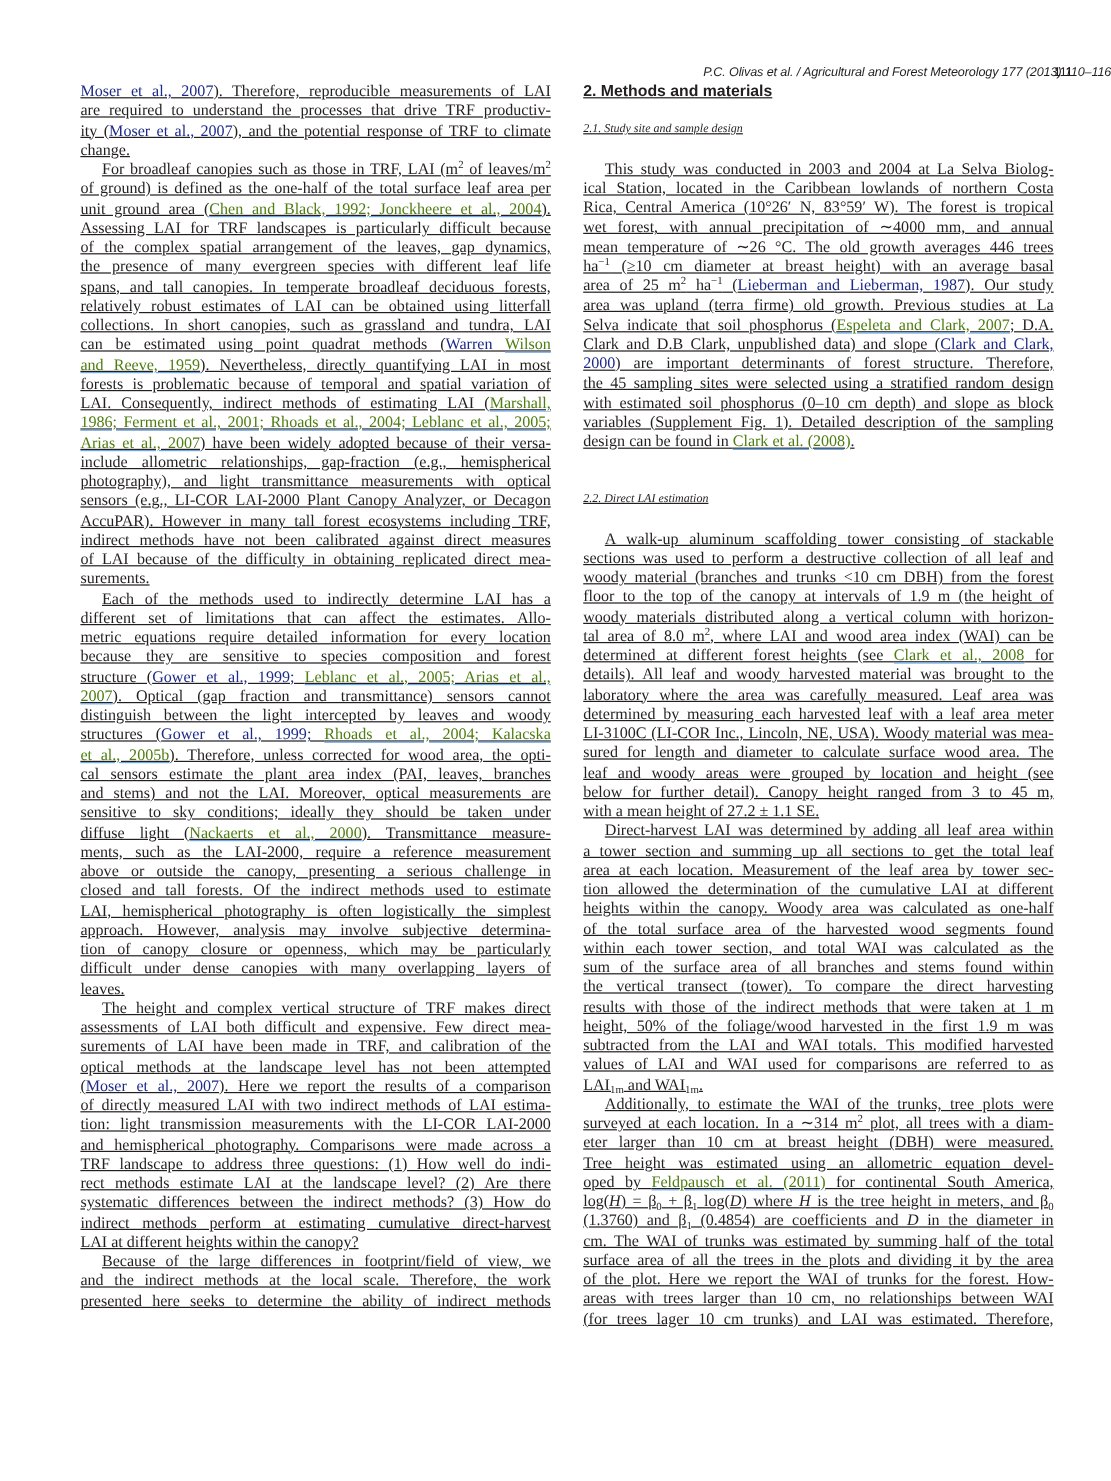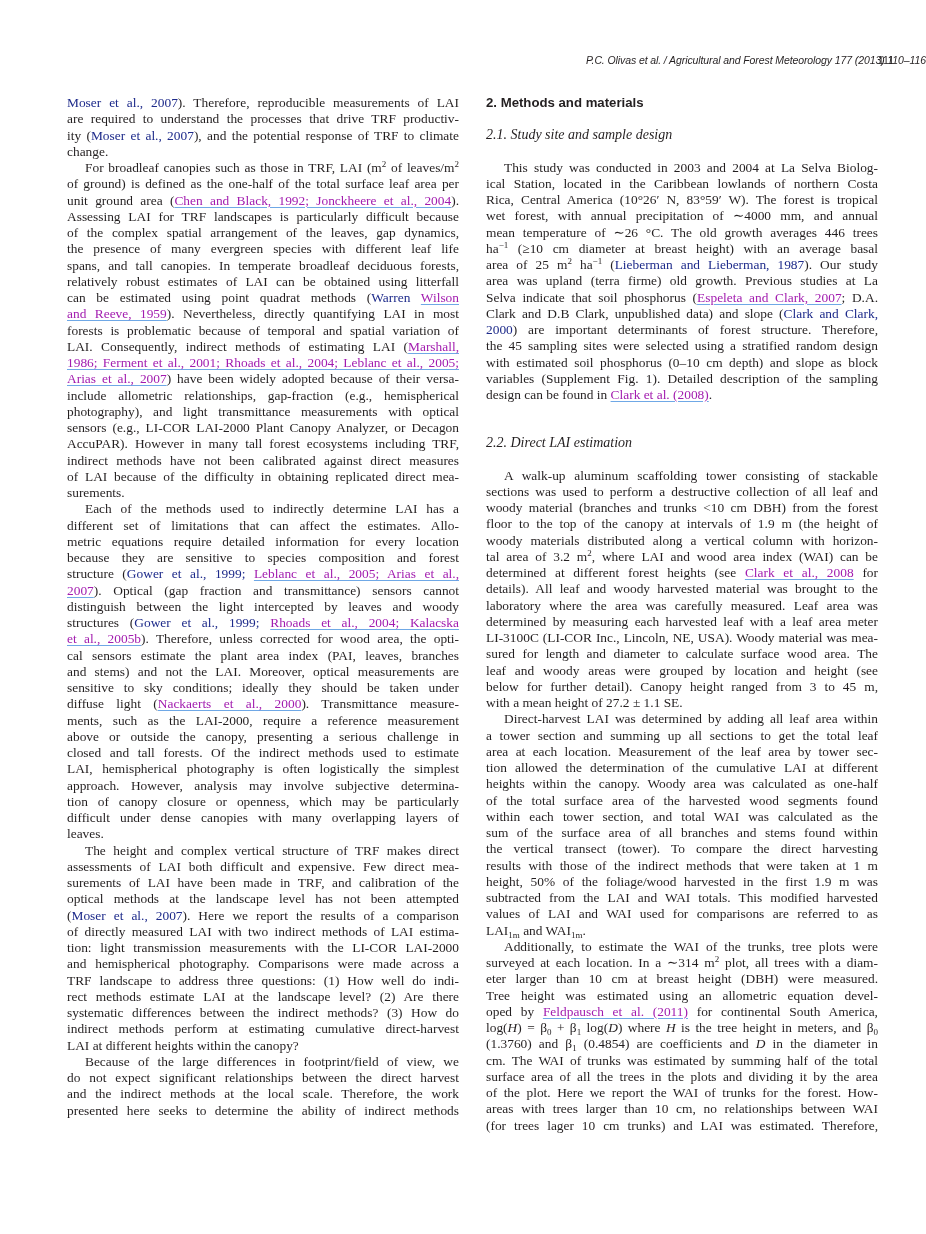--- a/index.html
+++ b/index.html
@@ -2,32 +2,32 @@
 <html><head>
 <meta charset="utf-8">
 <style>
   html, body { margin: 0; padding: 0; background: #ffffff; }
   body { width: 926px; height: 1234px; position: relative; overflow: hidden;
          font-family: "DejaVu Sans", sans-serif; color: #231f20; }
   .running-head { position: absolute; top: 54px; left: 0; width: 926px; height: 16px;
          font-family: "Liberation Sans", sans-serif; font-size: 10.5px; font-style: italic; }
   .running-head .title { position: absolute; left: 0; width: 926px; text-align: right; letter-spacing: -0.1px; }
   .running-head .pageno { position: absolute; right: 32px; font-style: normal; }
-  .col { position: absolute; top: 95px; width: 392px; }
+  .col { position: absolute; top: 68px; width: 392px; text-decoration: underline; }
   .col.left { left: 67px; }
   .col.right { left: 486px; }
   .ln { display: block; height: 16.25px; line-height: 16.25px; font-size: 12.6px;
         text-align: justify; text-align-last: justify; white-space: nowrap; overflow: visible;
         font-family: "Liberation Serif", serif; font-size: 13.4px; }
   .ln.end { text-align-last: left; }
   .ln.indent { text-indent: 18px; }
   .cite { color: #1d2a8a; }
-  .lnk { color: #a21caf; text-decoration: underline; text-decoration-color: #6fa8e6; text-underline-offset: 2px; }
+  .lnk { color: #4d7c0f; text-decoration: underline; text-decoration-color: #6fa8e6; text-underline-offset: 2px; }
   .h1 { font-family: "Liberation Sans", sans-serif; font-weight: bold; font-size: 13.2px; height: 16.25px; line-height: 16.25px; }
-  .h2 { font-family: "Liberation Serif", serif; font-style: italic; font-size: 14px; height: 16.25px; line-height: 16.25px; }
+  .h2 { font-family: "Liberation Serif", serif; font-style: italic; font-size: 10px; height: 16.25px; line-height: 16.25px; }
   .gap { display: block; }
   sup, sub { font-size: 9px; line-height: 0; }
   sup { vertical-align: 5px; }
   sub { vertical-align: -3px; }
   i { font-style: italic; }
 </style>
 </head>
 <body>
 
 <div class="running-head">
@@ -46,20 +46,21 @@
 
   <div>
     <span class="ln indent"><span>For broadleaf canopies such as those in TRF, LAI (m</span><sup>2</sup><span> of leaves/m</span><sup>2</sup></span>
     <span class="ln">of ground) is defined as the one-half of the total surface leaf area per</span>
     <span class="ln"><span>unit ground area (</span><a class="lnk">Chen and Black, 1992; Jonckheere et al., 2004</a><span>).</span></span>
     <span class="ln">Assessing LAI for TRF landscapes is particularly difficult because</span>
     <span class="ln">of the complex spatial arrangement of the leaves, gap dynamics,</span>
     <span class="ln">the presence of many evergreen species with different leaf life</span>
     <span class="ln">spans, and tall canopies. In temperate broadleaf deciduous forests,</span>
     <span class="ln">relatively robust estimates of LAI can be obtained using litterfall</span>
+    <span class="ln">collections. In short canopies, such as grassland and tundra, LAI</span>
     <span class="ln"><span>can be estimated using point quadrat methods (</span><a class="cite">Warren </a><a class="lnk">Wilson</a></span>
     <span class="ln"><a class="lnk">and Reeve, 1959</a><span>). Nevertheless, directly quantifying LAI in most</span></span>
     <span class="ln">forests is problematic because of temporal and spatial variation of</span>
     <span class="ln"><span>LAI. Consequently, indirect methods of estimating LAI (</span><a class="lnk">Marshall,</a></span>
     <span class="ln"><a class="lnk">1986; Ferment et al., 2001; Rhoads et al., 2004; Leblanc et al., 2005;</a></span>
     <span class="ln"><a class="lnk">Arias et al., 2007</a><span>) have been widely adopted because of their versa-</span></span>
     <span class="ln">include allometric relationships, gap-fraction (e.g., hemispherical</span>
     <span class="ln">photography), and light transmittance measurements with optical</span>
     <span class="ln">sensors (e.g., LI-COR LAI-2000 Plant Canopy Analyzer, or Decagon</span>
     <span class="ln">AccuPAR). However in many tall forest ecosystems including TRF,</span>
@@ -103,21 +104,20 @@
     <span class="ln">and hemispherical photography. Comparisons were made across a</span>
     <span class="ln">TRF landscape to address three questions: (1) How well do indi-</span>
     <span class="ln">rect methods estimate LAI at the landscape level? (2) Are there</span>
     <span class="ln">systematic differences between the indirect methods? (3) How do</span>
     <span class="ln">indirect methods perform at estimating cumulative direct-harvest</span>
     <span class="ln end">LAI at different heights within the canopy?</span>
   </div>
 
   <div>
     <span class="ln indent">Because of the large differences in footprint/field of view, we</span>
-    <span class="ln">do not expect significant relationships between the direct harvest</span>
     <span class="ln">and the indirect methods at the local scale. Therefore, the work</span>
     <span class="ln">presented here seeks to determine the ability of indirect methods</span>
   </div>
 </div>
 
 <div class="col right">
   <div class="h1">2.  Methods and materials</div>
   <div class="gap" style="height:16px"></div>
   <div class="h2">2.1.  Study site and sample design</div>
   <div class="gap" style="height:16px"></div>
@@ -140,21 +140,21 @@
   </div>
   <div class="gap" style="height:32px"></div>
   <div class="h2">2.2.  Direct LAI estimation</div>
   <div class="gap" style="height:16px"></div>
   <div>
     <span class="ln indent">A walk-up aluminum scaffolding tower consisting of stackable</span>
     <span class="ln">sections was used to perform a destructive collection of all leaf and</span>
     <span class="ln">woody material (branches and trunks &lt;10 cm DBH) from the forest</span>
     <span class="ln">floor to the top of the canopy at intervals of 1.9 m (the height of</span>
     <span class="ln">woody materials distributed along a vertical column with horizon-</span>
-    <span class="ln"><span>tal area of 3.2 m</span><sup>2</sup><span>, where LAI and wood area index (WAI) can be</span></span>
+    <span class="ln"><span>tal area of 8.0 m</span><sup>2</sup><span>, where LAI and wood area index (WAI) can be</span></span>
     <span class="ln"><span>determined at different forest heights (see </span><a class="lnk">Clark et al., 2008</a><span> for</span></span>
     <span class="ln">details). All leaf and woody harvested material was brought to the</span>
     <span class="ln">laboratory where the area was carefully measured. Leaf area was</span>
     <span class="ln">determined by measuring each harvested leaf with a leaf area meter</span>
     <span class="ln">LI-3100C (LI-COR Inc., Lincoln, NE, USA). Woody material was mea-</span>
     <span class="ln">sured for length and diameter to calculate surface wood area. The</span>
     <span class="ln">leaf and woody areas were grouped by location and height (see</span>
     <span class="ln">below for further detail). Canopy height ranged from 3 to 45 m,</span>
     <span class="ln end">with a mean height of 27.2 ± 1.1 SE.</span>
   </div>

